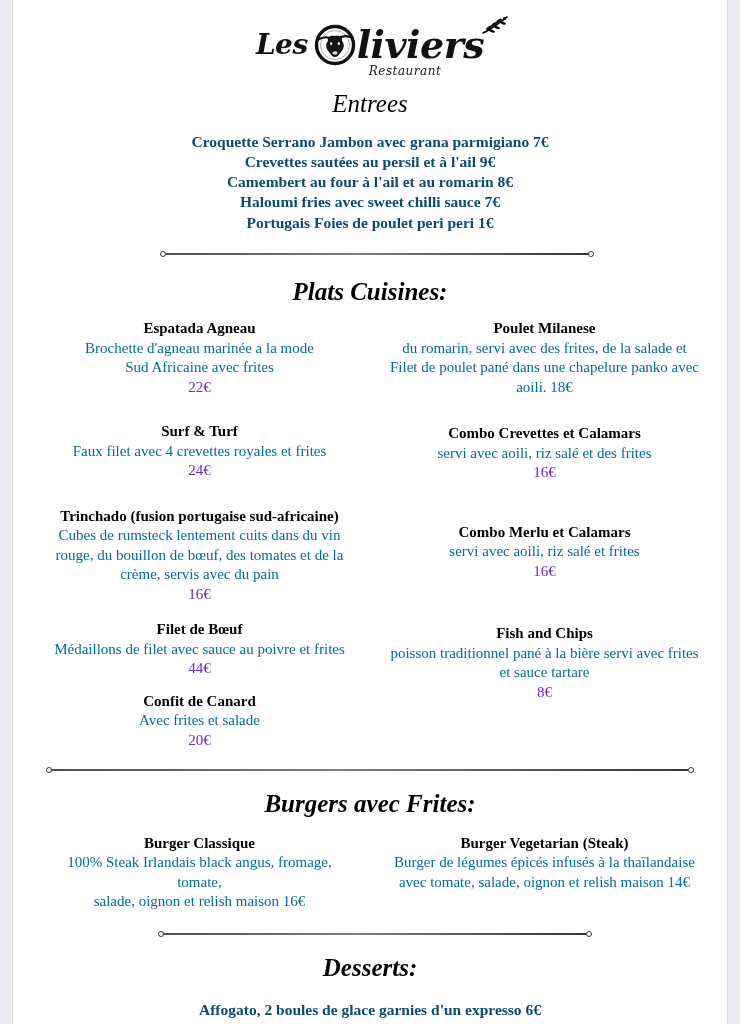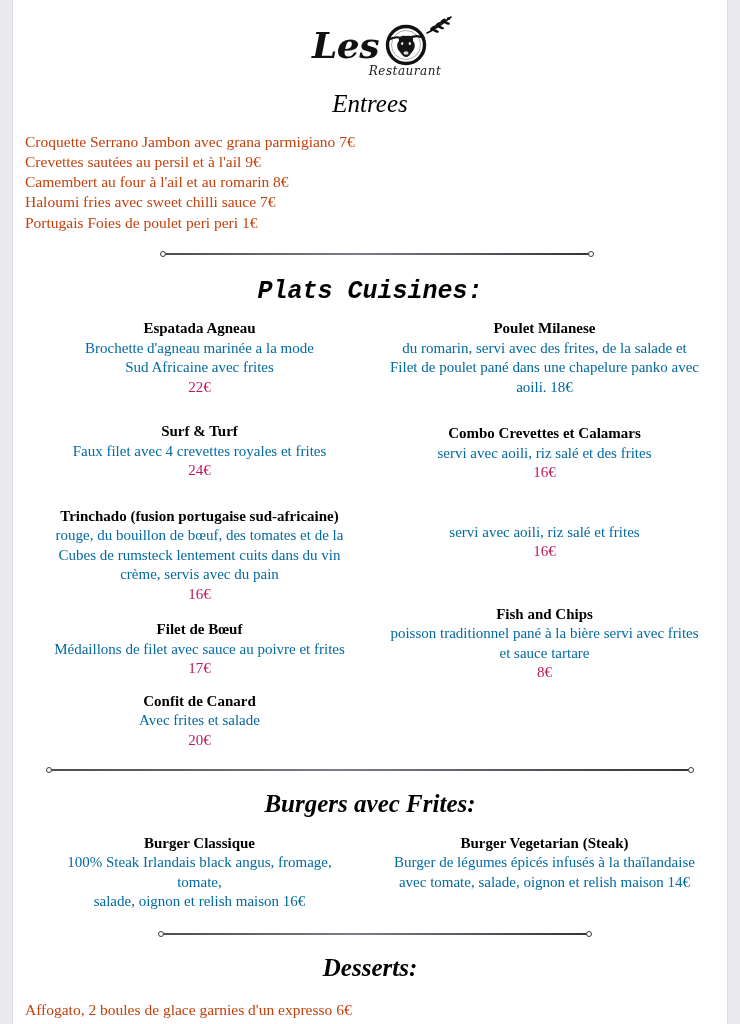--- a/index.html
+++ b/index.html
@@ -45,21 +45,21 @@
   }
   .logo-word {
     font-family: "DejaVu Serif", serif;
     font-style: italic;
     font-weight: bold;
     font-size: 38px;
     letter-spacing: -0.5px;
     color: #111;
     line-height: 1;
   }
-  .logo-les { margin-right: 3px; font-size: 36px; text-align: right; }
+  .logo-les { margin-right: 3px; font-size: 28px; text-align: right; }
   .logo-rest {
     display: block;
     text-align: center;
     font-family: "DejaVu Serif", serif;
     font-style: italic;
     font-size: 12px;
     color: #1a1a1a;
     letter-spacing: 0.5px;
     margin-top: -4px;
     margin-left: 70px;
@@ -86,23 +86,25 @@
     font-family: "Liberation Serif", serif;
     font-style: italic;
     font-size: 25px;
     color: #000;
     line-height: 1.1;
   }
   .section-title.bold { font-weight: bold; }
 
   
   .center-list {
+    text-align: center;
     font-size: 15.5px;
     line-height: 1.31;
-    color: #c2410c;
+    color: #0c4a6e;
+    font-weight: bold;
   }
   .center-list div { white-space: nowrap; }
 
   
   .divider {
     position: relative;
     height: 12px;
     display: flex;
     align-items: center;
     justify-content: center;
@@ -148,21 +150,21 @@
     color: #000;
   }
   .dish-desc {
     font-size: 15px;
     line-height: 1.3;
     color: #0369a1;
   }
   .dish-price {
     font-size: 15px;
     line-height: 1.3;
-    color: #be185d;
+    color: #6d28d9;
   }
 </style>
 </head>
 <body>
 
 <div class="page">
 <div class="page-inner">
 
   <div class="logo-block">
     <div class="logo-row">
@@ -174,20 +176,21 @@
           <path d="M5 18 C12 14, 18 15, 22 18" fill="none" stroke="#111" stroke-width="2.2" stroke-linecap="round"></path>
           <path d="M41 16 C35 13, 29 14, 25 17" fill="none" stroke="#111" stroke-width="2.2" stroke-linecap="round"></path>
           <path d="M16 19 C15 15, 19 13, 23 14 C27 13, 31 15, 30 19
                    C33 22, 32 27, 29 30 C27 33, 25 35, 23 35
                    C21 35, 19 33, 17 30 C14 27, 13 22, 16 19 Z" fill="#141414"></path>
           <ellipse cx="19.2" cy="21.5" rx="1.1" ry="1.5" fill="#fff"></ellipse>
           <ellipse cx="26.8" cy="21.5" rx="1.1" ry="1.5" fill="#fff"></ellipse>
           <ellipse cx="23" cy="31" rx="2.6" ry="1.8" fill="#fff" opacity="0.85"></ellipse>
         </svg>
       </span>
+      <span class="logo-word">liviers</span>
       <span class="olive-sprig">
         <svg width="30" height="22" viewBox="0 0 30 22">
           <path d="M3 19 C10 16, 18 10, 27 3" fill="none" stroke="#111" stroke-width="1.6" stroke-linecap="round"></path>
           <ellipse cx="9" cy="14" rx="3.4" ry="1.5" fill="#111" transform="rotate(-38 9 14)"></ellipse>
           <ellipse cx="14" cy="10.5" rx="3.4" ry="1.5" fill="#111" transform="rotate(-38 14 10.5)"></ellipse>
           <ellipse cx="19" cy="7" rx="3.4" ry="1.5" fill="#111" transform="rotate(-38 19 7)"></ellipse>
           <ellipse cx="12" cy="17" rx="3.2" ry="1.4" fill="#111" transform="rotate(20 12 17)"></ellipse>
           <ellipse cx="17" cy="13.5" rx="3.2" ry="1.4" fill="#111" transform="rotate(20 17 13.5)"></ellipse>
           <ellipse cx="23" cy="9" rx="3.2" ry="1.4" fill="#111" transform="rotate(20 23 9)"></ellipse>
           <circle cx="24.5" cy="4.5" r="1.6" fill="#111"></circle>
@@ -204,51 +207,51 @@
     <div>Crevettes sautées au persil et à l'ail 9€</div>
     <div>Camembert au four à l'ail et au romarin 8€</div>
     <div>Haloumi fries avec sweet chilli sauce 7€</div>
     <div>Portugais Foies de poulet peri peri 1€</div>
   </div>
 
   <div class="divider" style="margin-top:15px;">
     <div class="bar" style="width:428px; margin-left:14px;"></div>
   </div>
 
-  <div class="section-title bold" style="margin-top:18px;font-family:Liberation Mono, monospace;">Plats Cuisines:</div>
+  <div class="section-title bold" style="margin-top:18px;">Plats Cuisines:</div>
 
   <div class="cols" style="margin-top:14px;">
 
     <div class="col col-left">
 
       <div class="dish">
         <div class="dish-name">Espatada Agneau</div>
         <div class="dish-desc">Brochette d'agneau marinée a la mode</div>
         <div class="dish-desc">Sud Africaine avec frites</div>
         <div class="dish-price">22€</div>
       </div>
 
       <div class="dish" style="margin-top:25px;">
         <div class="dish-name">Surf &amp; Turf</div>
         <div class="dish-desc">Faux filet avec 4 crevettes royales et frites</div>
         <div class="dish-price">24€</div>
       </div>
 
       <div class="dish" style="margin-top:26px;">
         <div class="dish-name">Trinchado (fusion portugaise sud-africaine)</div>
+        <div class="dish-desc">Cubes de rumsteck lentement cuits dans du vin</div>
         <div class="dish-desc">rouge, du bouillon de bœuf, des tomates et de la</div>
-        <div class="dish-desc">Cubes de rumsteck lentement cuits dans du vin</div>
         <div class="dish-desc">crème, servis avec du pain</div>
         <div class="dish-price">16€</div>
       </div>
 
       <div class="dish" style="margin-top:16px;">
         <div class="dish-name">Filet de Bœuf</div>
         <div class="dish-desc">Médaillons de filet avec sauce au poivre et frites</div>
-        <div class="dish-price">17€</div>
+        <div class="dish-price">44€</div>
       </div>
 
       <div class="dish" style="margin-top:13px;">
         <div class="dish-name">Confit de Canard</div>
         <div class="dish-desc">Avec frites et salade</div>
         <div class="dish-price">20€</div>
       </div>
 
     </div>
 
@@ -261,20 +264,21 @@
         <div class="dish-desc">aoili. 18€</div>
       </div>
 
       <div class="dish" style="margin-top:27px;">
         <div class="dish-name">Combo Crevettes et Calamars</div>
         <div class="dish-desc">servi avec aoili, riz salé et des frites</div>
         <div class="dish-price">16€</div>
       </div>
 
       <div class="dish" style="margin-top:40px;">
+        <div class="dish-name">Combo Merlu et Calamars</div>
         <div class="dish-desc">servi avec aoili, riz salé et frites</div>
         <div class="dish-price">16€</div>
       </div>
 
       <div class="dish" style="margin-top:43px;">
         <div class="dish-name">Fish and Chips</div>
         <div class="dish-desc">poisson traditionnel pané à la bière servi avec frites</div>
         <div class="dish-desc">et sauce tartare</div>
         <div class="dish-price">8€</div>
       </div>

